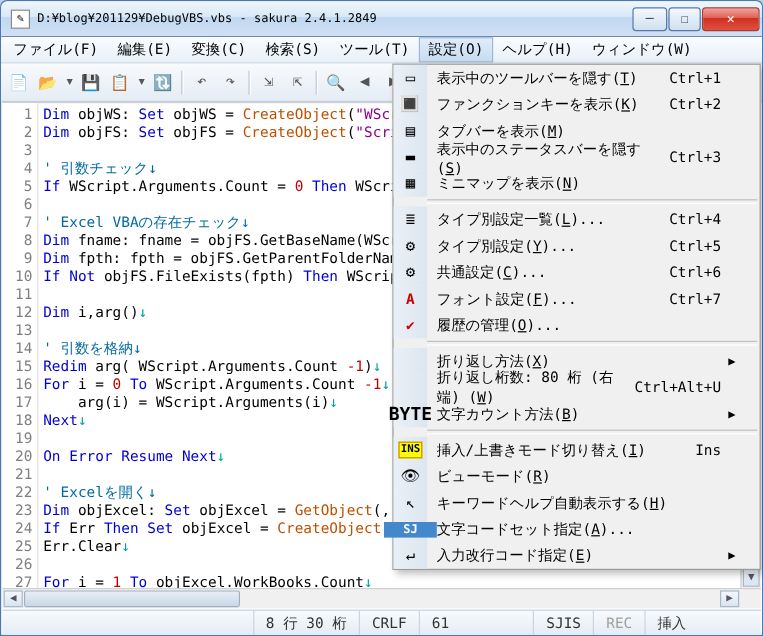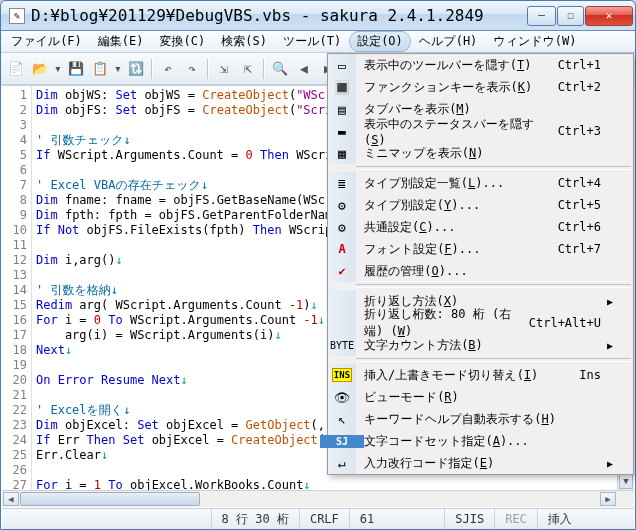--- a/index.html
+++ b/index.html
@@ -1,27 +1,27 @@
 <!DOCTYPE html>
 <html><head>
 <meta charset="utf-8">
 <style>
 *{margin:0;padding:0;box-sizing:border-box;font-family:"MS Gothic","Meiryo",monospace;font-size:12px}
 body{background:#d4e4f7;overflow:hidden}
 .window{width:636px;height:530px;background:#fff;border:1px solid #4a7ab3;border-radius:6px 6px 0 0;box-shadow:0 0 8px rgba(0,0,0,.3);position:relative}
 .titlebar{height:30px;background:linear-gradient(#f0f6fc,#d8e8f8 45%,#c0d8f0 46%,#d0e0f4);border-bottom:1px solid #6a8ab0;display:flex;align-items:center;padding:0 0 0 8px;border-radius:6px 6px 0 0}
 .titlebar .icon{width:16px;height:16px;margin-right:6px;background:#fff;border:1px solid #888;font-size:10px;text-align:center;line-height:14px}
-.titlebar .title{flex:1;color:#000;font-size:16px}
+.titlebar .title{flex:1;color:#000;font-size:10px}
 .winbtns{display:flex;gap:1px;margin-right:2px}
 .winbtn{width:29px;height:20px;border:1px solid #5a7aa8;border-radius:3px;background:linear-gradient(#f4f8fc,#d0e0f0);font-size:11px;text-align:center;line-height:17px;color:#405060}
 .winbtn.max{width:27px}
 .winbtn.close{width:48px;background:linear-gradient(#f4a0a0,#e06050 45%,#d03020 46%,#e05040);color:#fff;border-color:#a04030;font-weight:bold}
 .menubar{height:22px;background:linear-gradient(#fafcfe,#e8f0f8);border-bottom:1px solid #c0d0e0;display:flex;align-items:center;padding:0 2px}
 .menuitm{padding:18px 8px;cursor:default}
-.menuitm.open{background:linear-gradient(#e0ecf8,#c8dcf0);border:1px solid #9ab8d8;border-radius:10px;padding:1px 7px}
+.menuitm.open{background:linear-gradient(#e0ecf8,#c8dcf0);border:1px solid #9ab8d8;border-radius:0;padding:1px 7px}
 .toolbar{height:32px;background:linear-gradient(#f8fafc,#e4ecf4);border-bottom:1px solid #c0d0e0;display:flex;align-items:center;padding:0 4px;gap:2px}
 .tbtn{width:22px;height:22px;display:flex;align-items:center;justify-content:center;font-size:13px;color:#555}
 .tsep{width:2px;height:20px;border-left:1px solid #c0c8d0;border-right:1px solid #fff;margin:0 2px}
 .editor{position:absolute;top:84px;left:1px;right:1px;bottom:22px;display:flex;background:#fff;border-top:1px solid #d0d0d0}
 .gutter{width:30px;background:#fff;color:#808080;text-align:right;padding:2px 4px 0 0;font-family:"MS Gothic",monospace;font-size:13px;line-height:15px;border-right:1px solid #e0e0e0}
 .gutter div{height:15px}
 .code{flex:1;padding:2px 0 0 4px;font-family:"MS Gothic",monospace;font-size:13px;line-height:15px;white-space:pre;overflow:hidden}
 .cl{height:15px}
 .kw{color:#0000d0}
 .str{color:#900090}
@@ -227,21 +227,21 @@
         <div class="arrow">▶</div>
       </div>
       <div class="row">
         <div class="iconcol"></div>
         <div class="label">折り返し桁数: 80 桁 (右端)  (<span class="u">W</span>)</div>
         <div class="accel">Ctrl+Alt+U</div>
         <div class="arrow"></div>
       </div>
       <div class="row">
         <div class="iconcol">
-          <span style="font-size:10px;font-weight:normal">BYTE</span>
+          <span style="font-size:15px;font-weight:bold">BYTE</span>
         </div>
         <div class="label">文字カウント方法(<span class="u">B</span>)</div>
         <div class="accel"></div>
         <div class="arrow">▶</div>
       </div>
       <div class="row sep"></div>
       <div class="row">
         <div class="iconcol">
           <span style="background:#ff0;border:1px solid #c80;font-size:9px;padding:1px;font-weight:bold">INS</span>
         </div>

